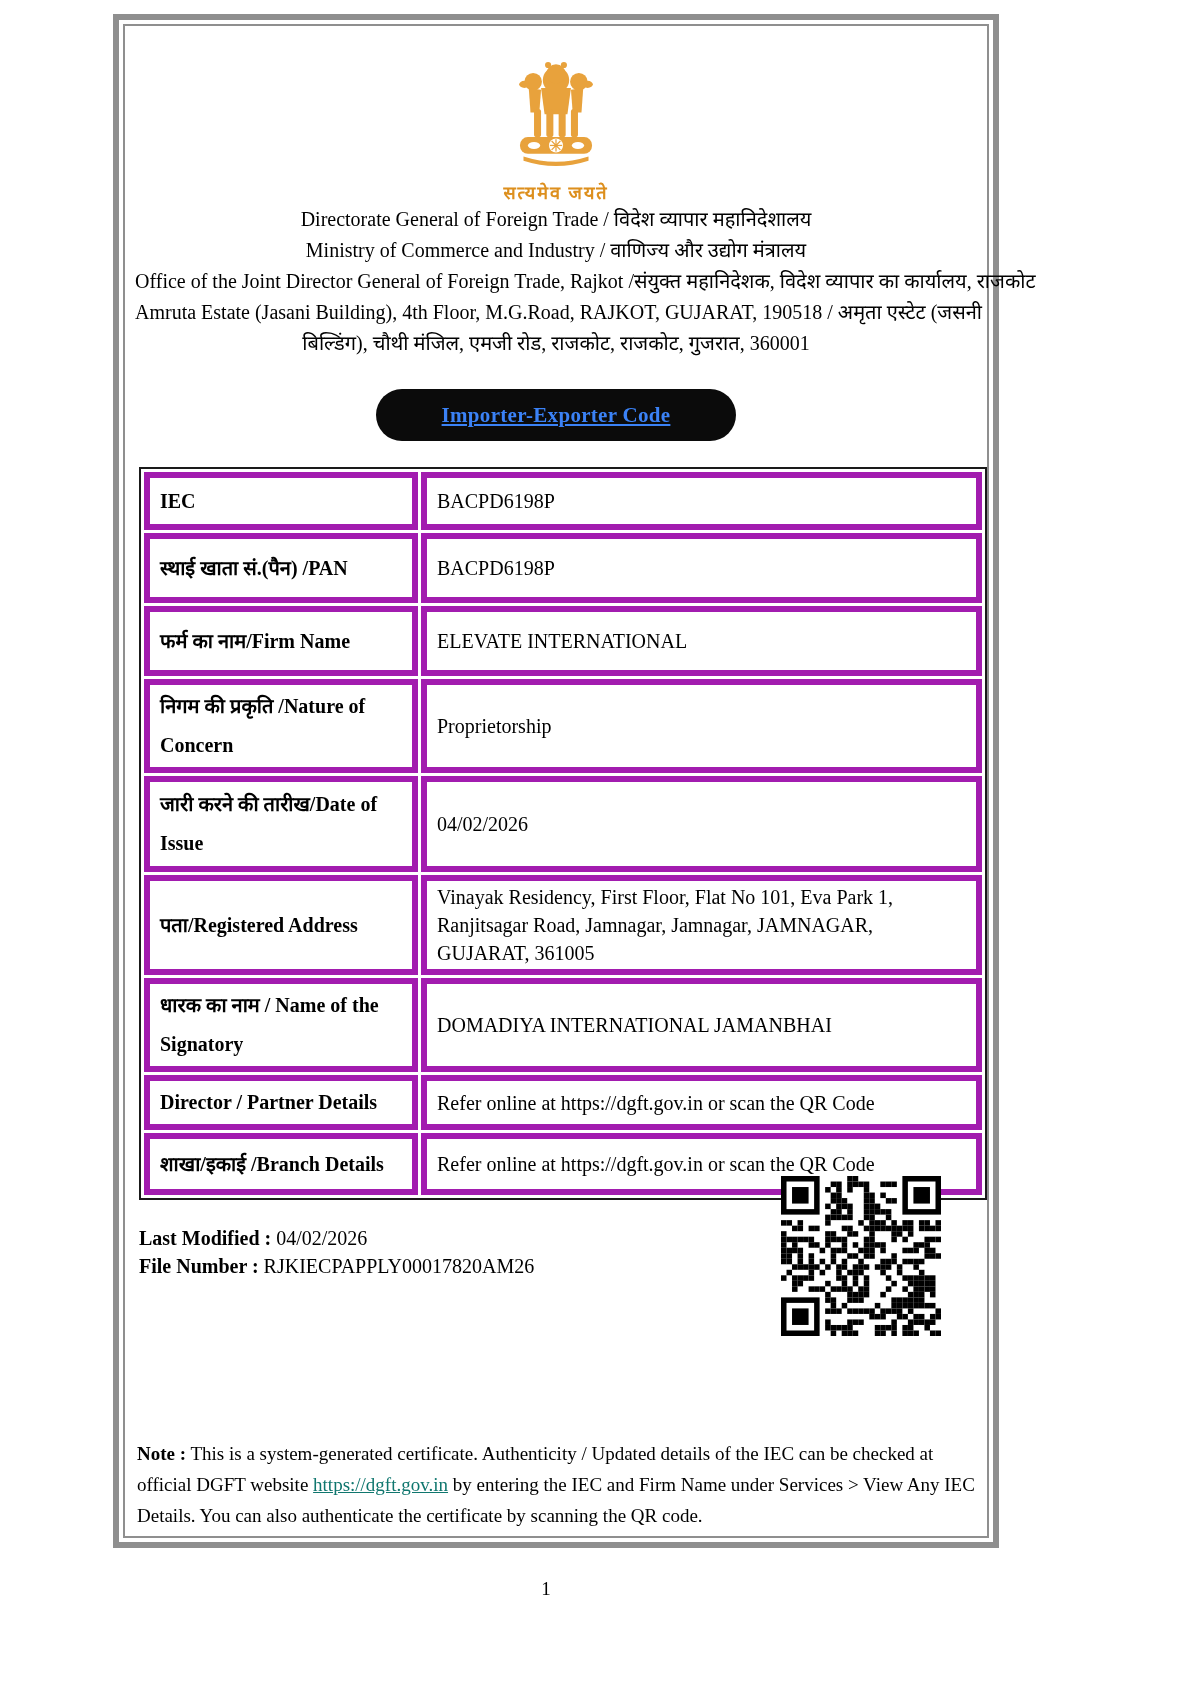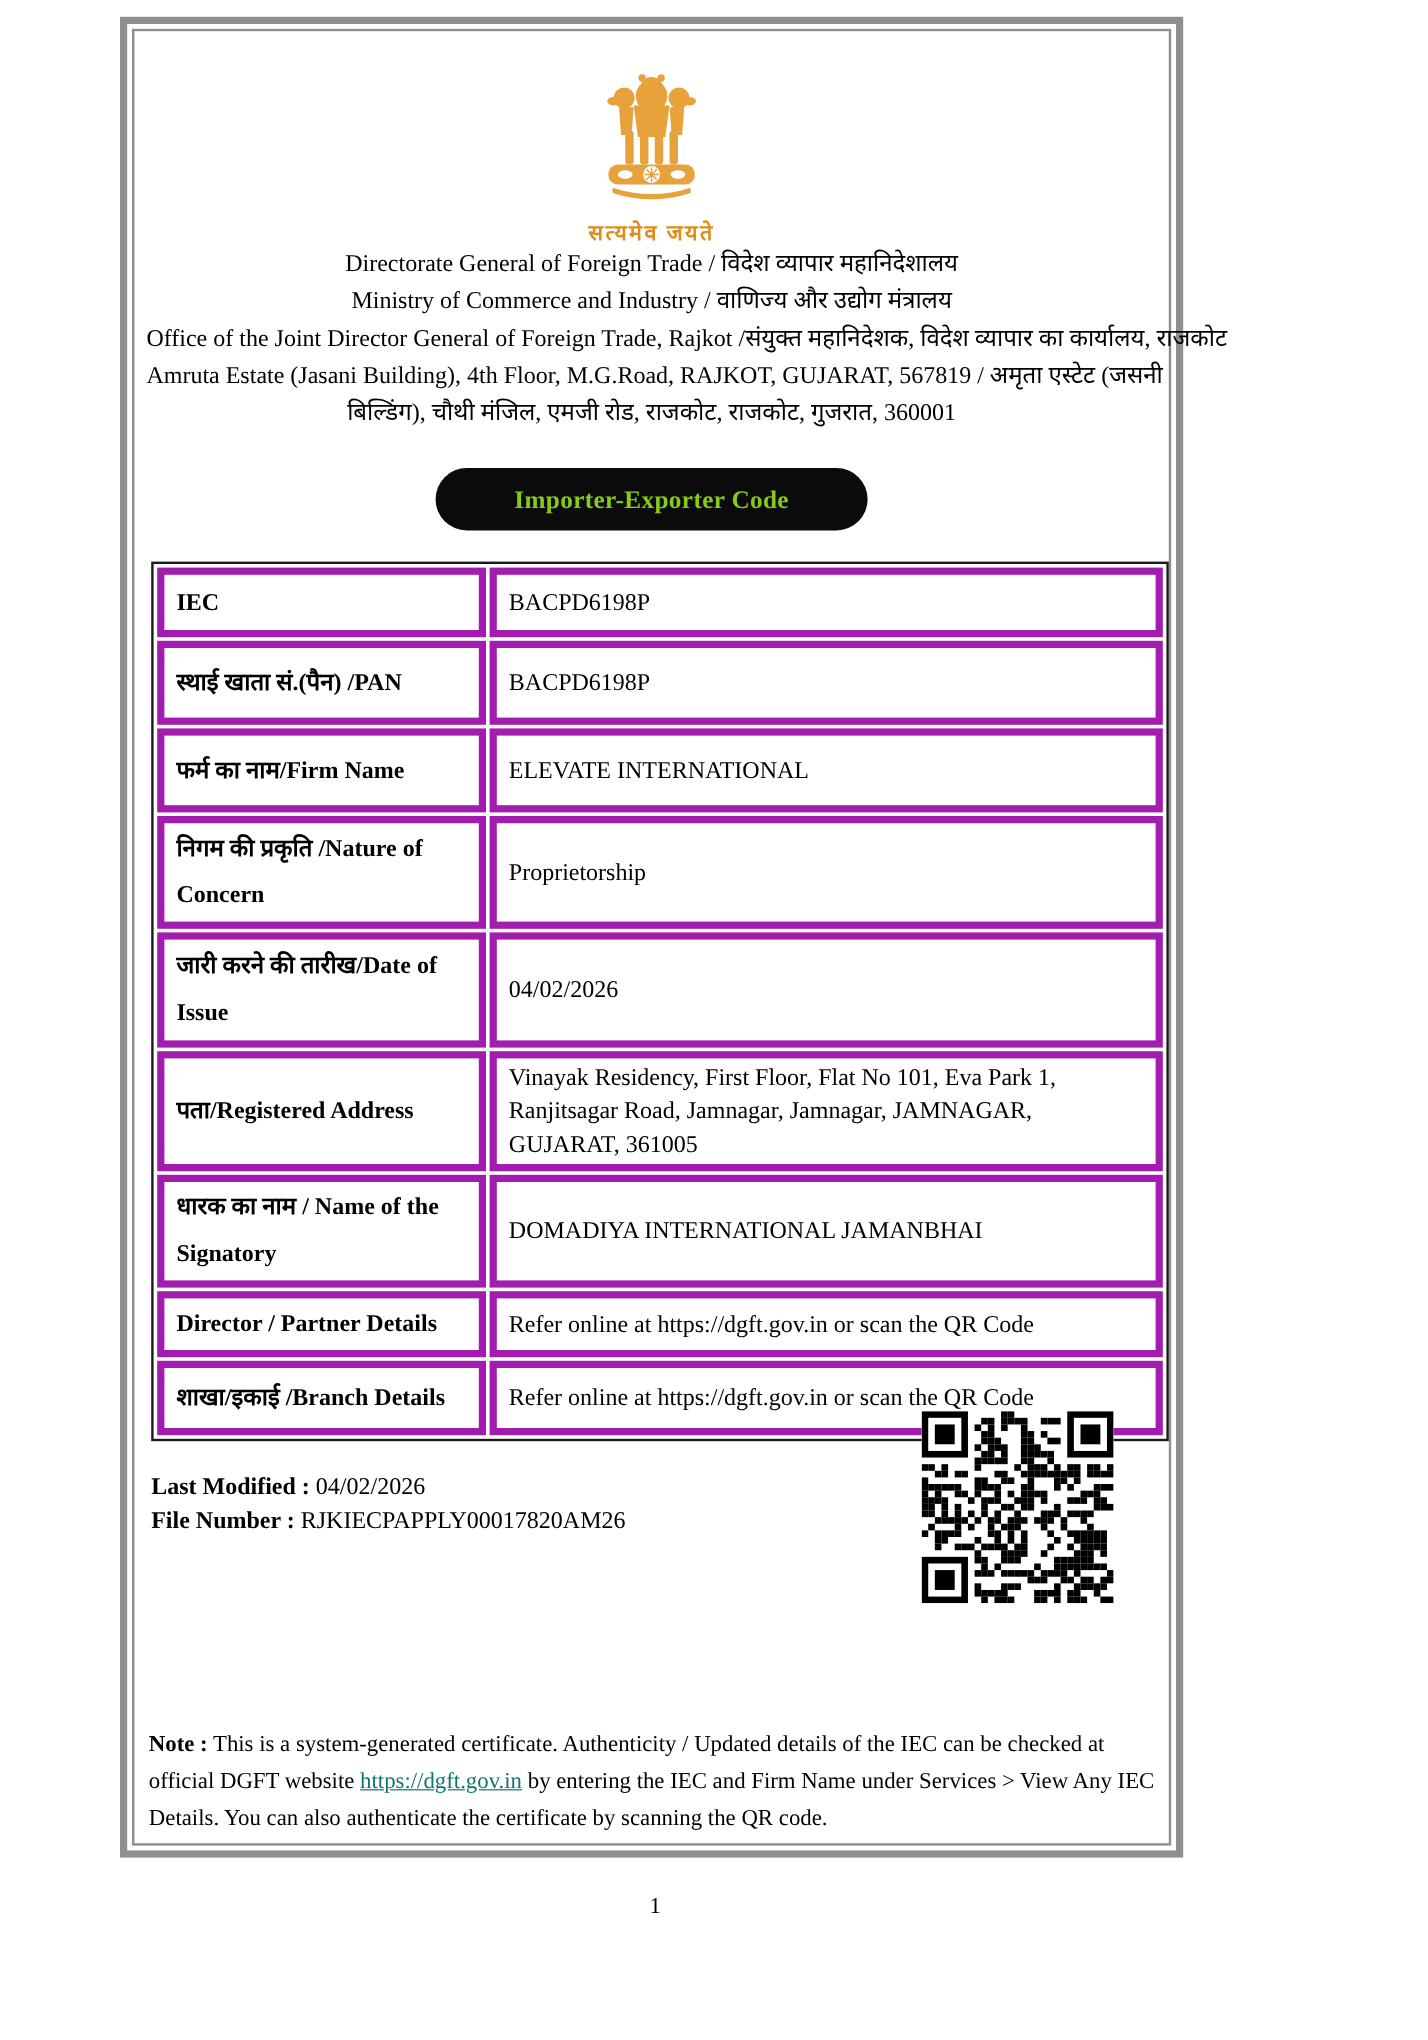--- a/index.html
+++ b/index.html
@@ -1,31 +1,31 @@
 <!DOCTYPE html>
 <html><head>
 <meta charset="utf-8">
 <style>
   html,body{margin:0;padding:0;background:#ffffff;}
   .page{position:relative;width:1190px;height:1700px;background:#ffffff;overflow:hidden;
         font-family:"Liberation Serif","DejaVu Serif",serif;color:#000;}
-  .frame-outer{position:absolute;left:100px;top:14px;width:886px;height:1534px;
+  .frame-outer{position:absolute;left:113px;top:14px;width:886px;height:1534px;
         border:6px solid #8f8f8f;box-sizing:border-box;}
   .frame-inner{position:absolute;inset:4px;border:2px solid #8f8f8f;}
   .content{position:absolute;inset:0;padding:32px 10px 0 10px;}
 
   .emblem{width:100%;text-align:center;}
   .motto{font-size:18px;font-weight:700;color:#dd8f1d;letter-spacing:2px;margin-top:2px;}
 
   .h-line{text-align:center;font-size:20px;line-height:31px;white-space:nowrap;}
   .h-bold{font-weight:700;font-size:21px;margin-top:8px;}
 
   .badge{width:360px;height:52px;margin:30px auto 0 auto;background:#0b0b0b;border-radius:27px;
         display:flex;align-items:center;justify-content:center;}
-  .badge span{color:#84cc16;font-weight:700;font-size:21px;letter-spacing:0.3px;}
+  .badge span{color:#3b82f6;font-weight:700;font-size:21px;letter-spacing:0.3px;text-decoration:underline;}
 
   .certify{width:695px;margin:28px 0 0 92px;font-size:20px;line-height:27px;text-align:left;}
 
   table.details{margin:26px 0 0 4px;width:848px;border-collapse:separate;border-spacing:3px;
         border:2px solid #1a1a1a;table-layout:fixed;}
   table.details td{border:6px solid #a21caf;padding:2px 10px;vertical-align:middle;
         font-size:20px;background:#fff;overflow:hidden;}
   td.lbl{width:242px;font-weight:700;line-height:1.95;}
   td.val{line-height:1.4;}
   tr.r1 td{height:42px} tr.r2 td{height:54px} tr.r3 td{height:54px}
@@ -93,21 +93,21 @@
               <ellipse cx="50" cy="99.5" rx="7" ry="4" fill="#ffffff"></ellipse>
               <ellipse cx="100" cy="99.5" rx="7" ry="4" fill="#ffffff"></ellipse>
             </g>
           </svg>
           <div class="motto">सत्यमेव जयते</div>
         </div>
 
         <div class="h-line">Directorate General of Foreign Trade / विदेश व्यापार महानिदेशालय</div>
         <div class="h-line">Ministry of Commerce and Industry / वाणिज्य और उद्योग मंत्रालय</div>
         <div class="h-line">Office of the Joint Director General of Foreign Trade, Rajkot /संयुक्त महानिदेशक, विदेश व्यापार का कार्यालय, राजकोट</div>
-        <div class="h-line">Amruta Estate (Jasani Building), 4th Floor, M.G.Road, RAJKOT, GUJARAT, 567819  / अमृता एस्टेट (जसनी</div>
+        <div class="h-line">Amruta Estate (Jasani Building), 4th Floor, M.G.Road, RAJKOT, GUJARAT, 190518  / अमृता एस्टेट (जसनी</div>
         <div class="h-line">बिल्डिंग), चौथी मंजिल, एमजी रोड, राजकोट, राजकोट, गुजरात, 360001</div>
 
         <div class="badge">
           <span>Importer-Exporter Code</span>
         </div>
 
 
         <table class="details">
           <tbody>
             <tr class="r1">

